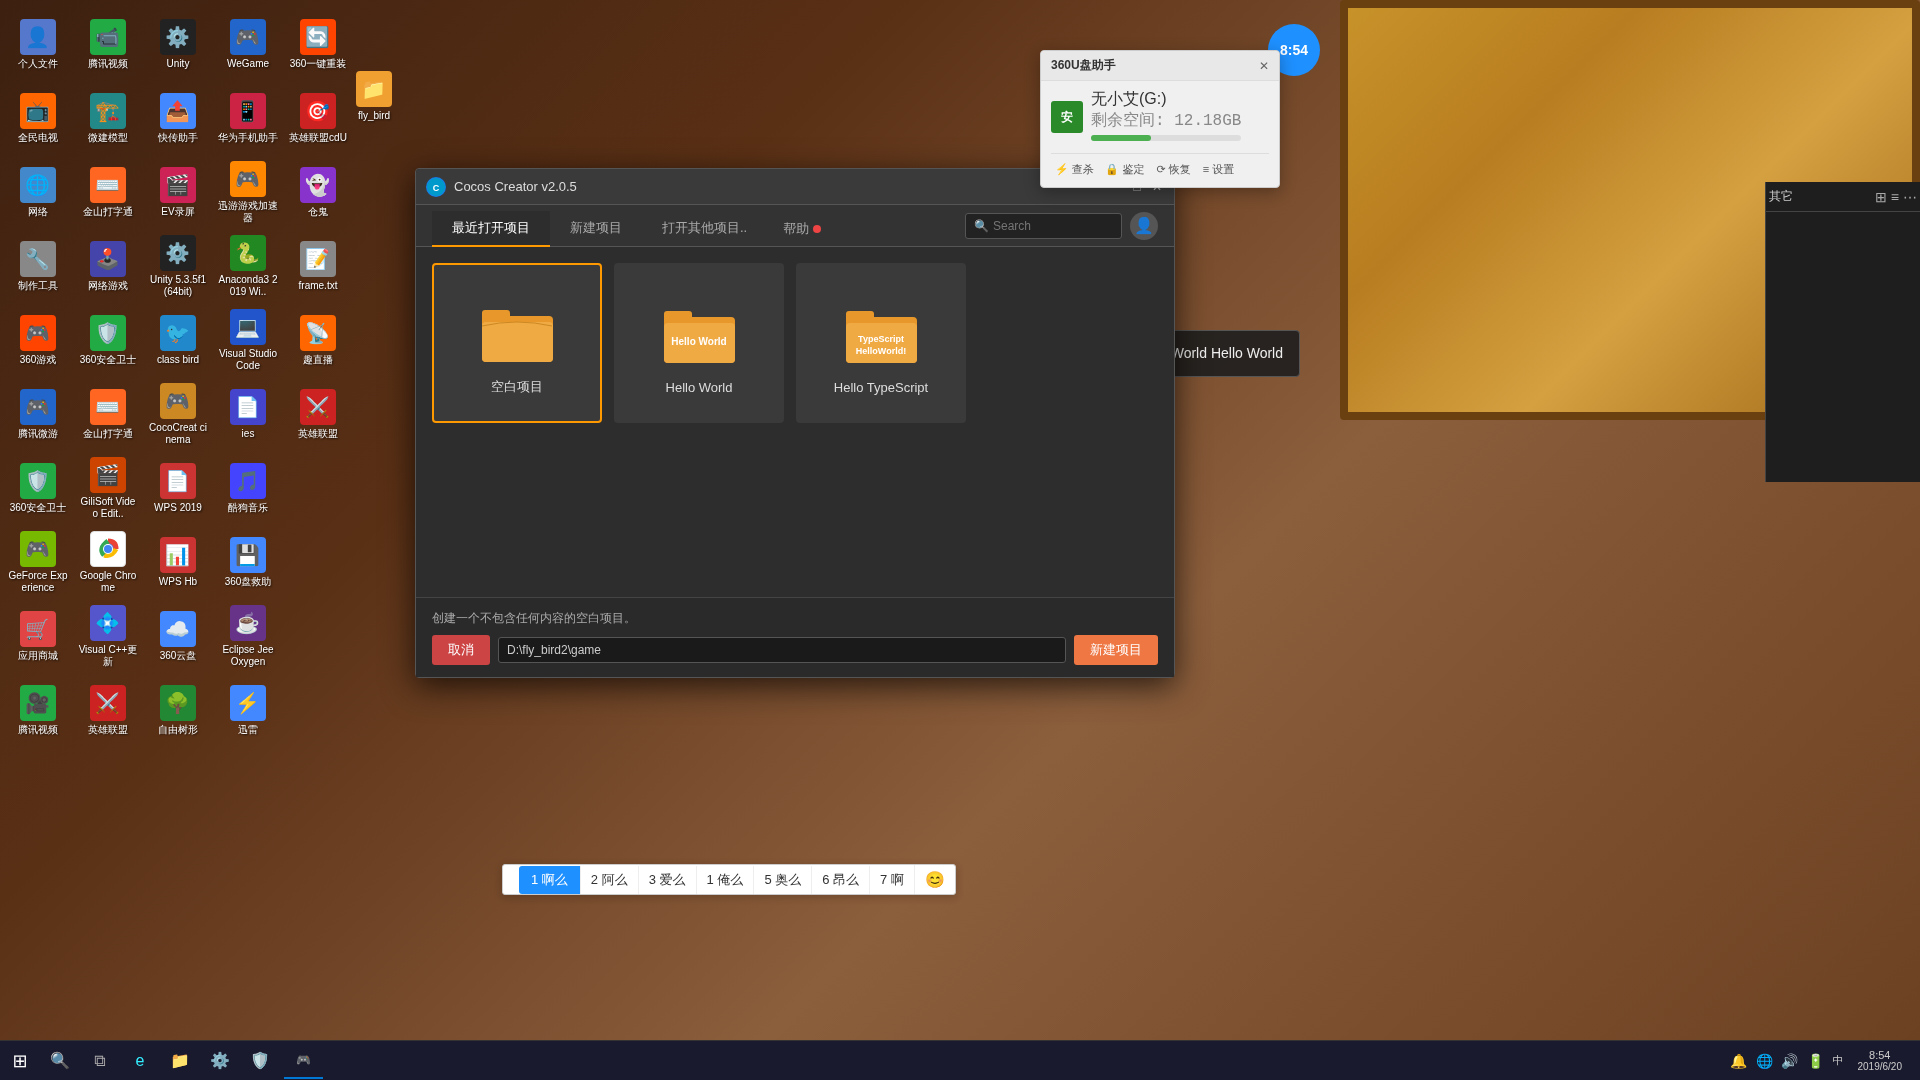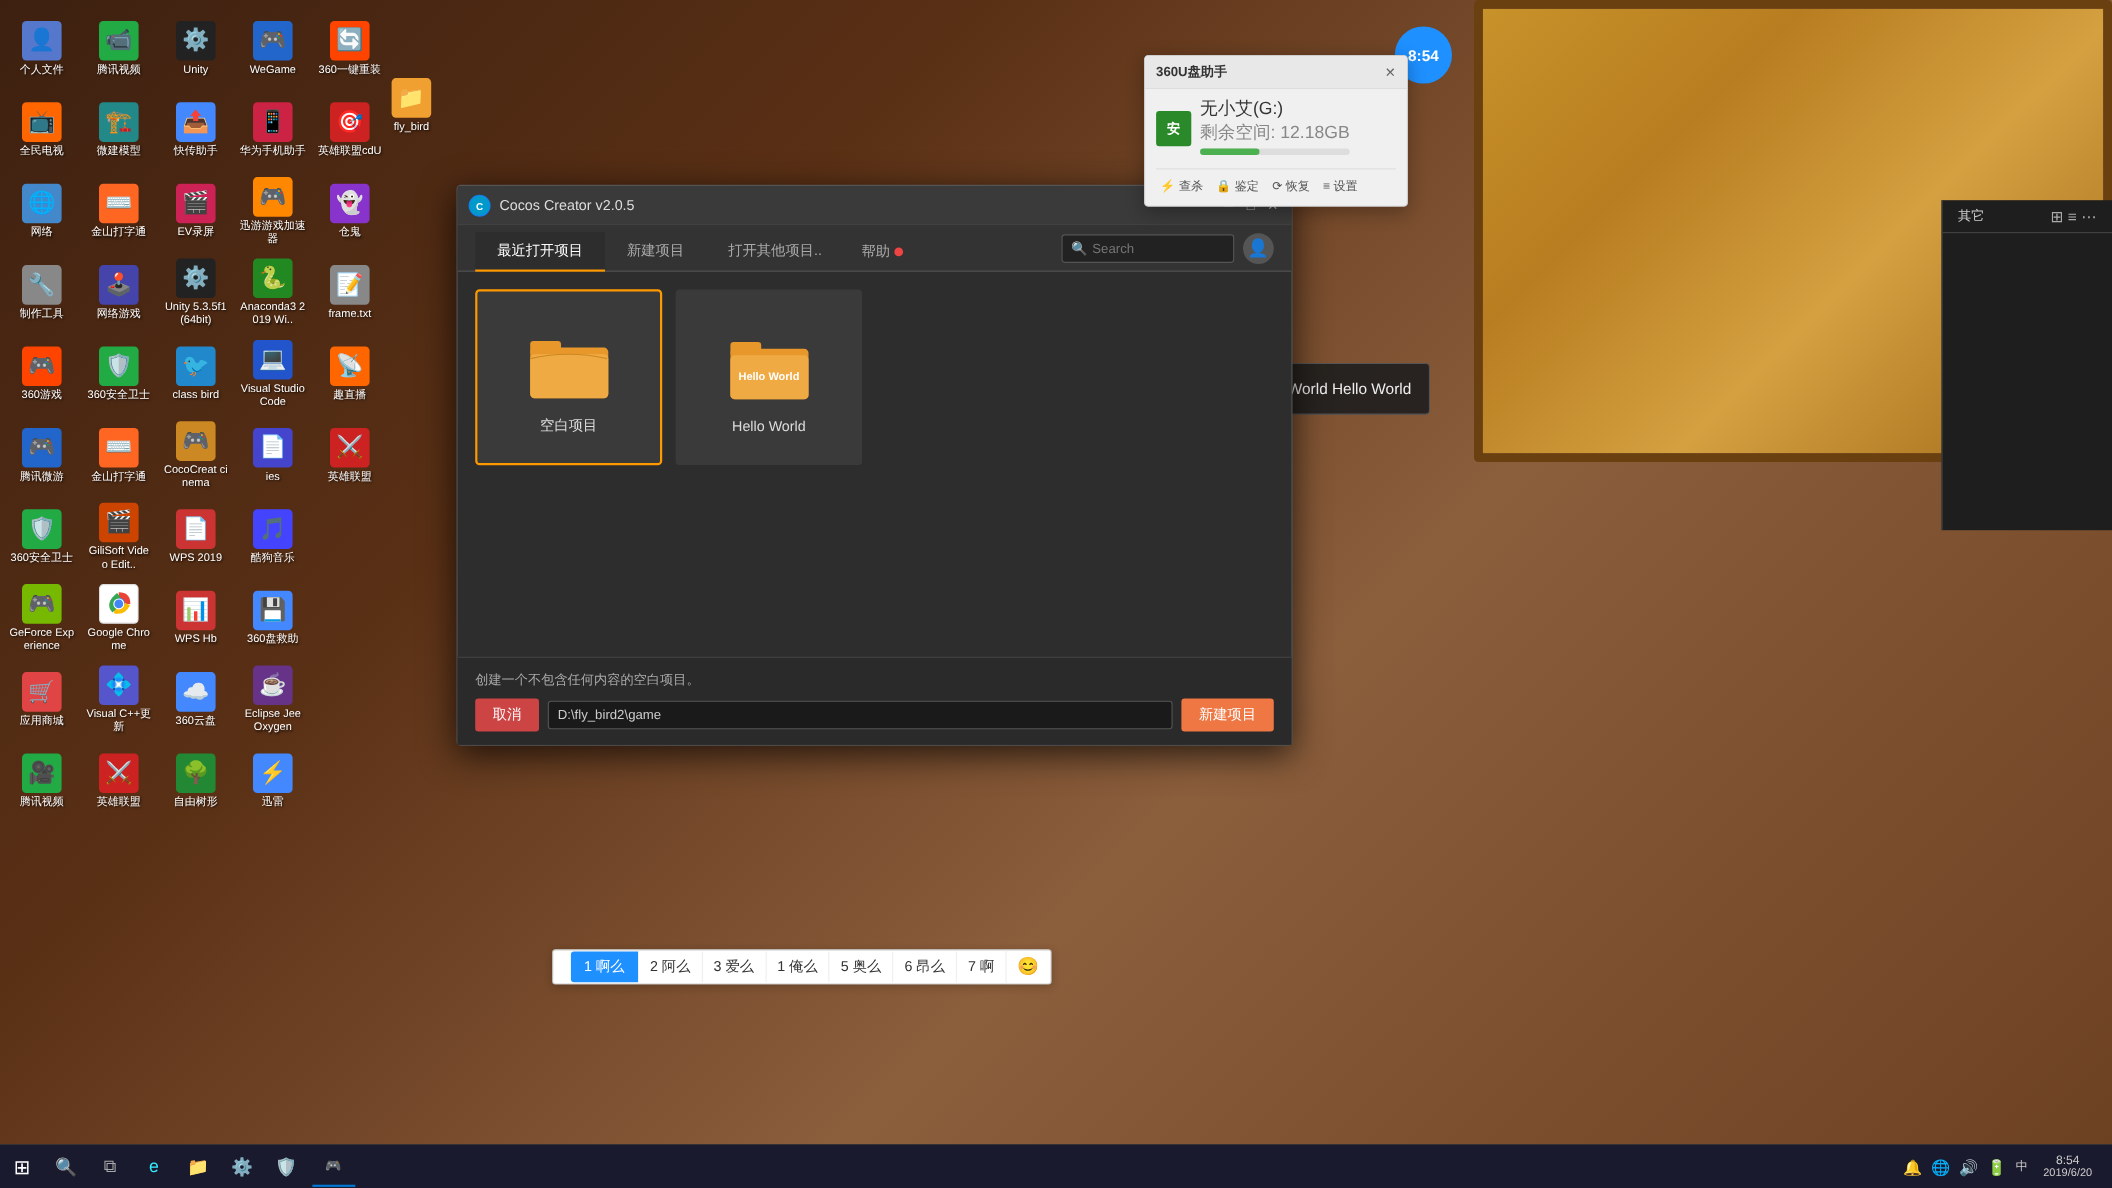--- a/index.html
+++ b/index.html
@@ -751,37 +751,37 @@
       <span class="popup-title">360U盘助手</span>
       <span class="popup-close">✕</span>
     </div>
     <div class="popup-body">
       <div class="popup-info-row">
         <div class="popup-usb-icon">
           <span style="font-size:12px;font-weight:bold;">安</span>
         </div>
         <div class="popup-usb-info">
           <div>无小艾(G:)</div>
-          <div style="color:#888;">剩余空间: 12.18GB</div>
+          <div style="color:#888;font-family:Liberation Mono, monospace;">剩余空间: 12.18GB</div>
           <div class="popup-space-bar">
             <div class="popup-space-fill"></div>
           </div>
         </div>
       </div>
       <div class="popup-actions">
         <span class="popup-action-btn">⚡ 查杀</span>
         <span class="popup-action-btn">🔒 鉴定</span>
         <span class="popup-action-btn">⟳ 恢复</span>
         <span class="popup-action-btn">≡ 设置</span>
       </div>
     </div>
   </div>
 
   <div style="position:absolute;top:182px;right:0;width:155px;background:#1e1e1e;border-left:1px solid #444;height:300px;z-index:10;">
-    <div style="padding:6px 14px;display:flex;align-items:center;justify-content:space-between;border-bottom:1px solid #444;">
+    <div style="padding:6px 3px;display:flex;align-items:center;justify-content:space-between;border-bottom:1px solid #444;">
       <span style="font-size:12px;color:#ccc;">其它</span>
       <span style="color:#aaa;font-size:14px;display:flex;gap:4px;">
         <span style="cursor:pointer;">⊞</span>
         <span style="cursor:pointer;">≡</span>
         <span style="cursor:pointer;">⋯</span>
       </span>
     </div>
   </div>
 
   <div style="position:absolute;top:24px;right:600px;background:#1e90ff;color:#fff;padding:6px 14px;border-radius:50%;font-size:14px;font-weight:bold;width:52px;height:52px;display:flex;align-items:center;justify-content:center;z-index:100;">
@@ -845,20 +845,32 @@
           <svg width="75" height="65" viewBox="0 0 75 65">
             <rect x="2" y="18" width="71" height="46" rx="4" fill="#e8982a"></rect>
             <rect x="2" y="12" width="28" height="12" rx="3" fill="#e8982a"></rect>
             <rect x="2" y="24" width="71" height="40" rx="4" fill="#f0aa44"></rect>
             <text x="37" y="46" text-anchor="middle" fill="#fff" font-size="10" font-weight="bold" font-family="sans-serif">Hello World</text>
           </svg>
         </div>
         <div class="project-card-label">Hello World</div>
       </div>
 
+      <div class="project-card">
+        <div class="project-card-icon">
+          <svg width="75" height="65" viewBox="0 0 75 65">
+            <rect x="2" y="18" width="71" height="46" rx="4" fill="#e8982a"></rect>
+            <rect x="2" y="12" width="28" height="12" rx="3" fill="#e8982a"></rect>
+            <rect x="2" y="24" width="71" height="40" rx="4" fill="#f0aa44"></rect>
+            <text x="37" y="43" text-anchor="middle" fill="#fff" font-size="9" font-weight="bold" font-family="sans-serif">TypeScript</text>
+            <text x="37" y="55" text-anchor="middle" fill="#fff" font-size="9" font-weight="bold" font-family="sans-serif">HelloWorld!</text>
+          </svg>
+        </div>
+        <div class="project-card-label">Hello TypeScript</div>
+      </div>
     </div>
 
     <div class="window-footer">
       <div class="footer-desc">创建一个不包含任何内容的空白项目。</div>
       <div class="footer-actions">
         <button class="cancel-btn">取消</button>
         <input class="path-input" value="D:\fly_bird2\game" style="">
         <button class="create-btn">新建项目</button>
       </div>
     </div>

